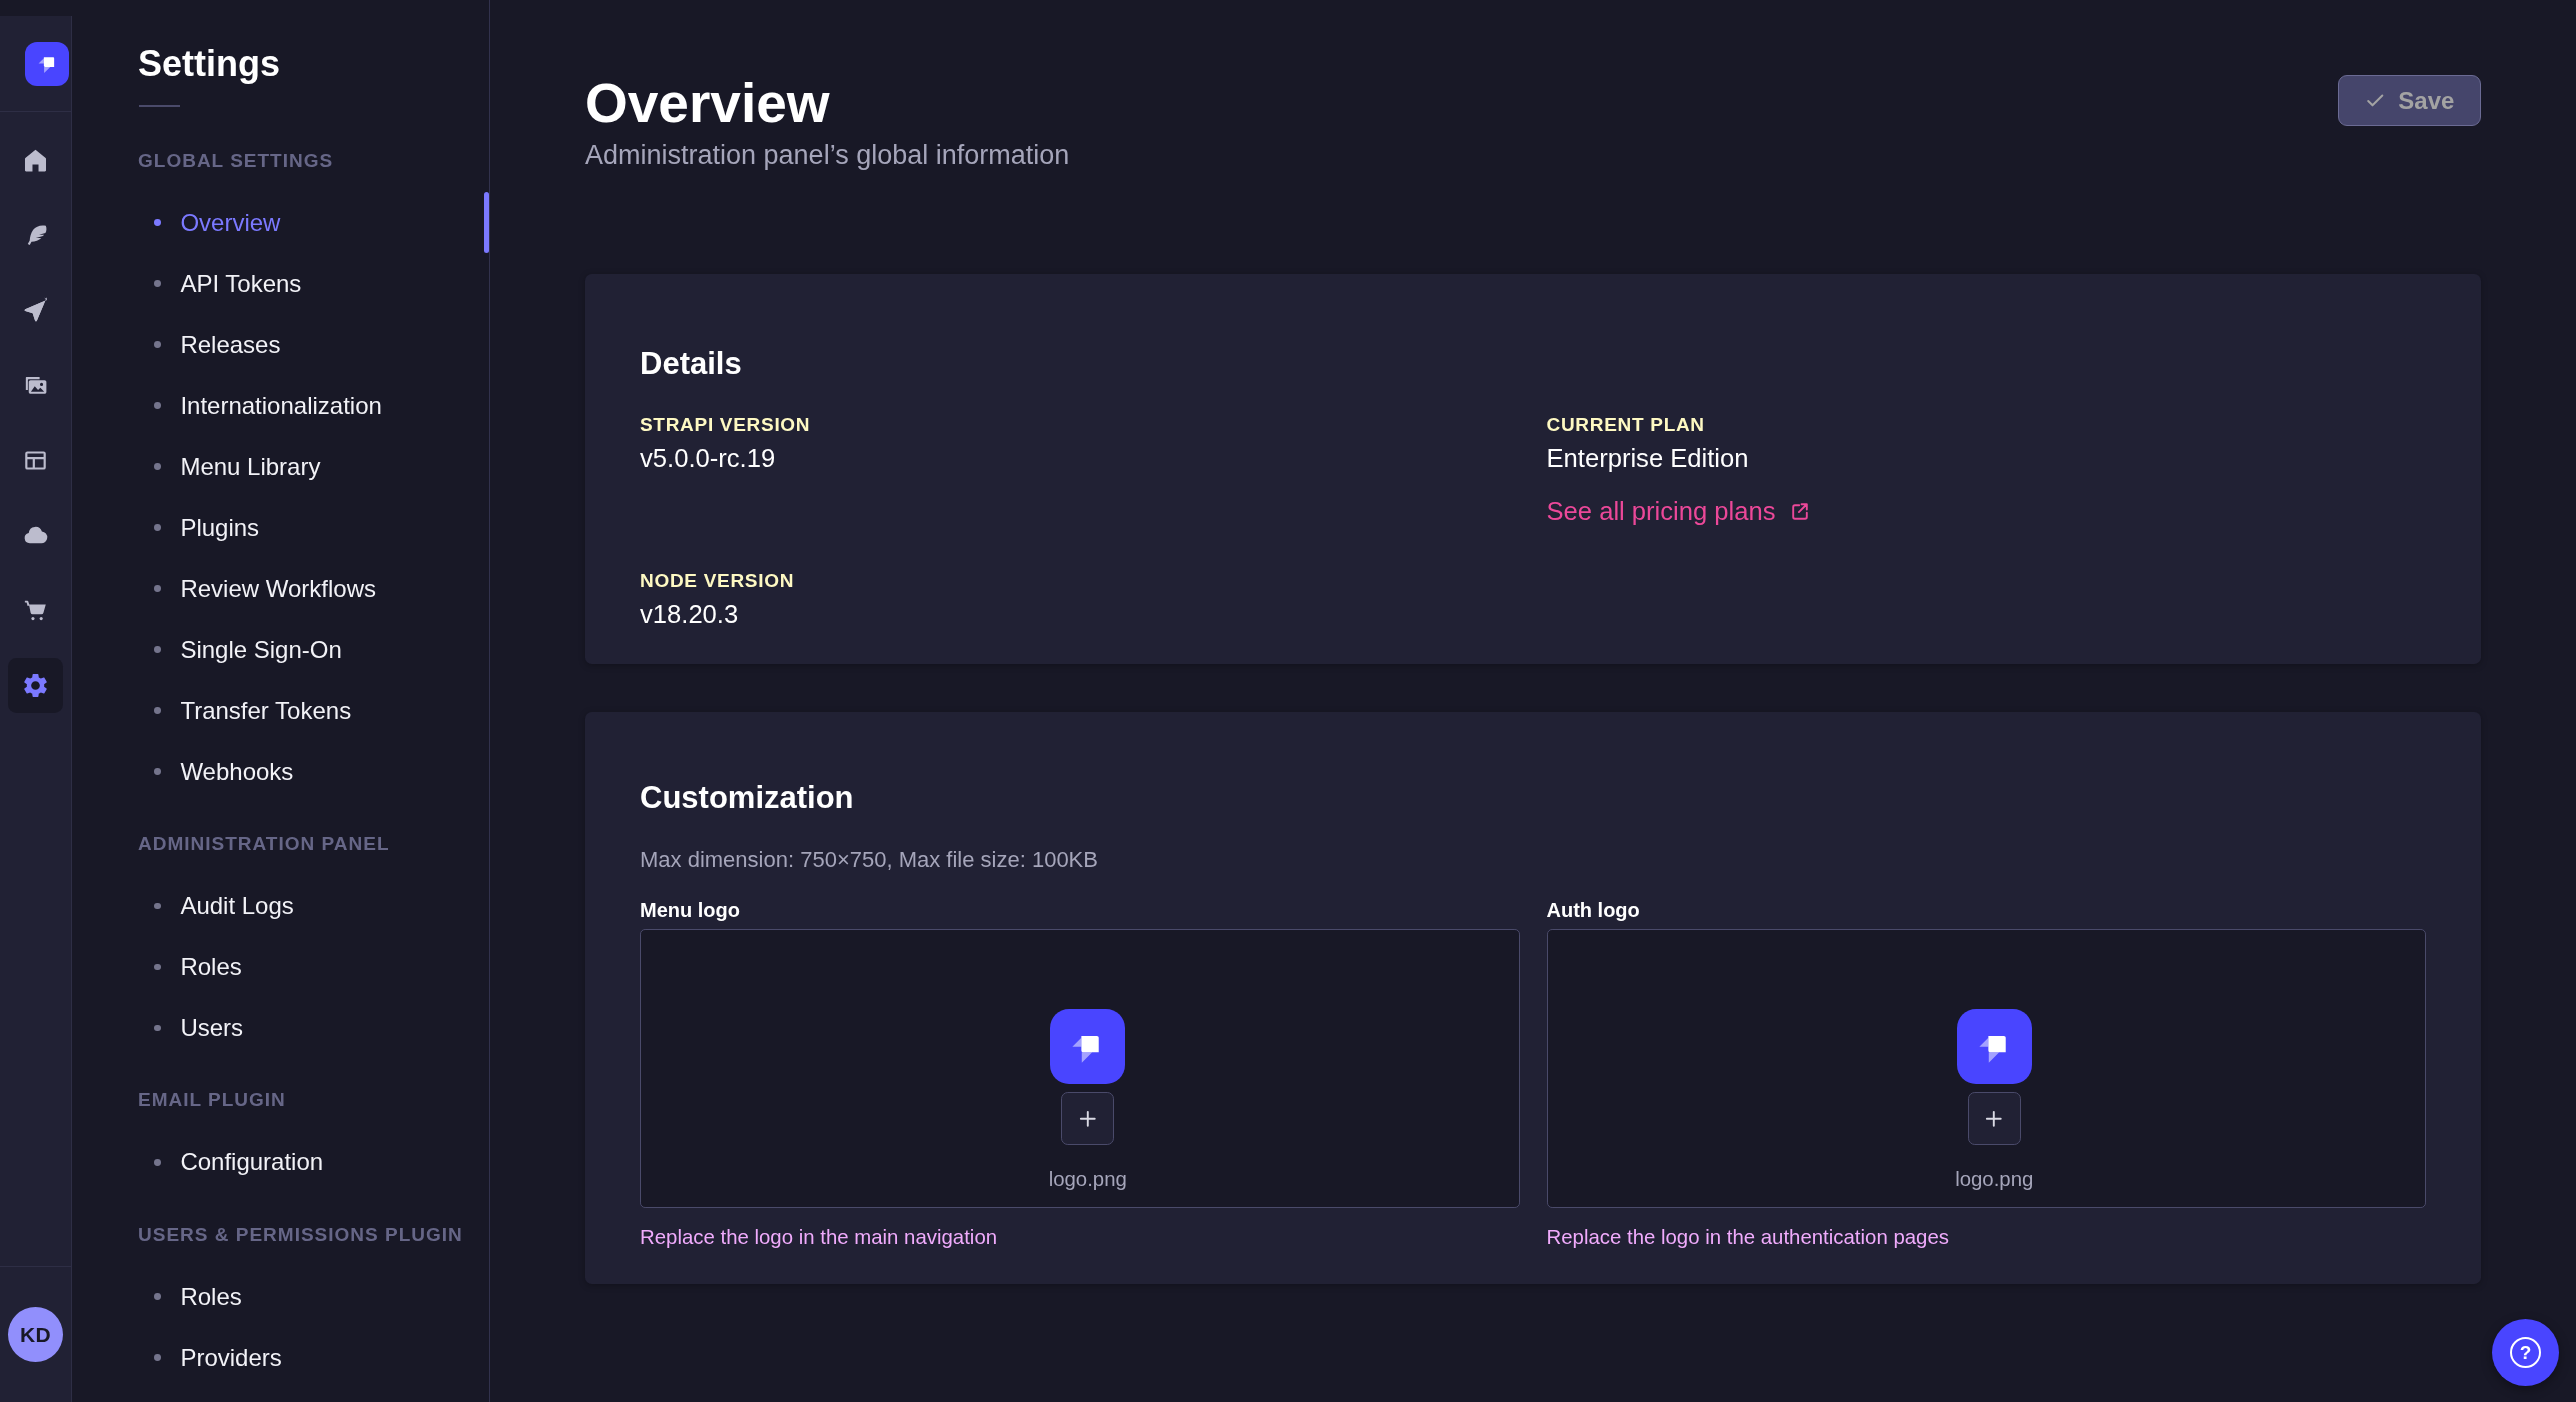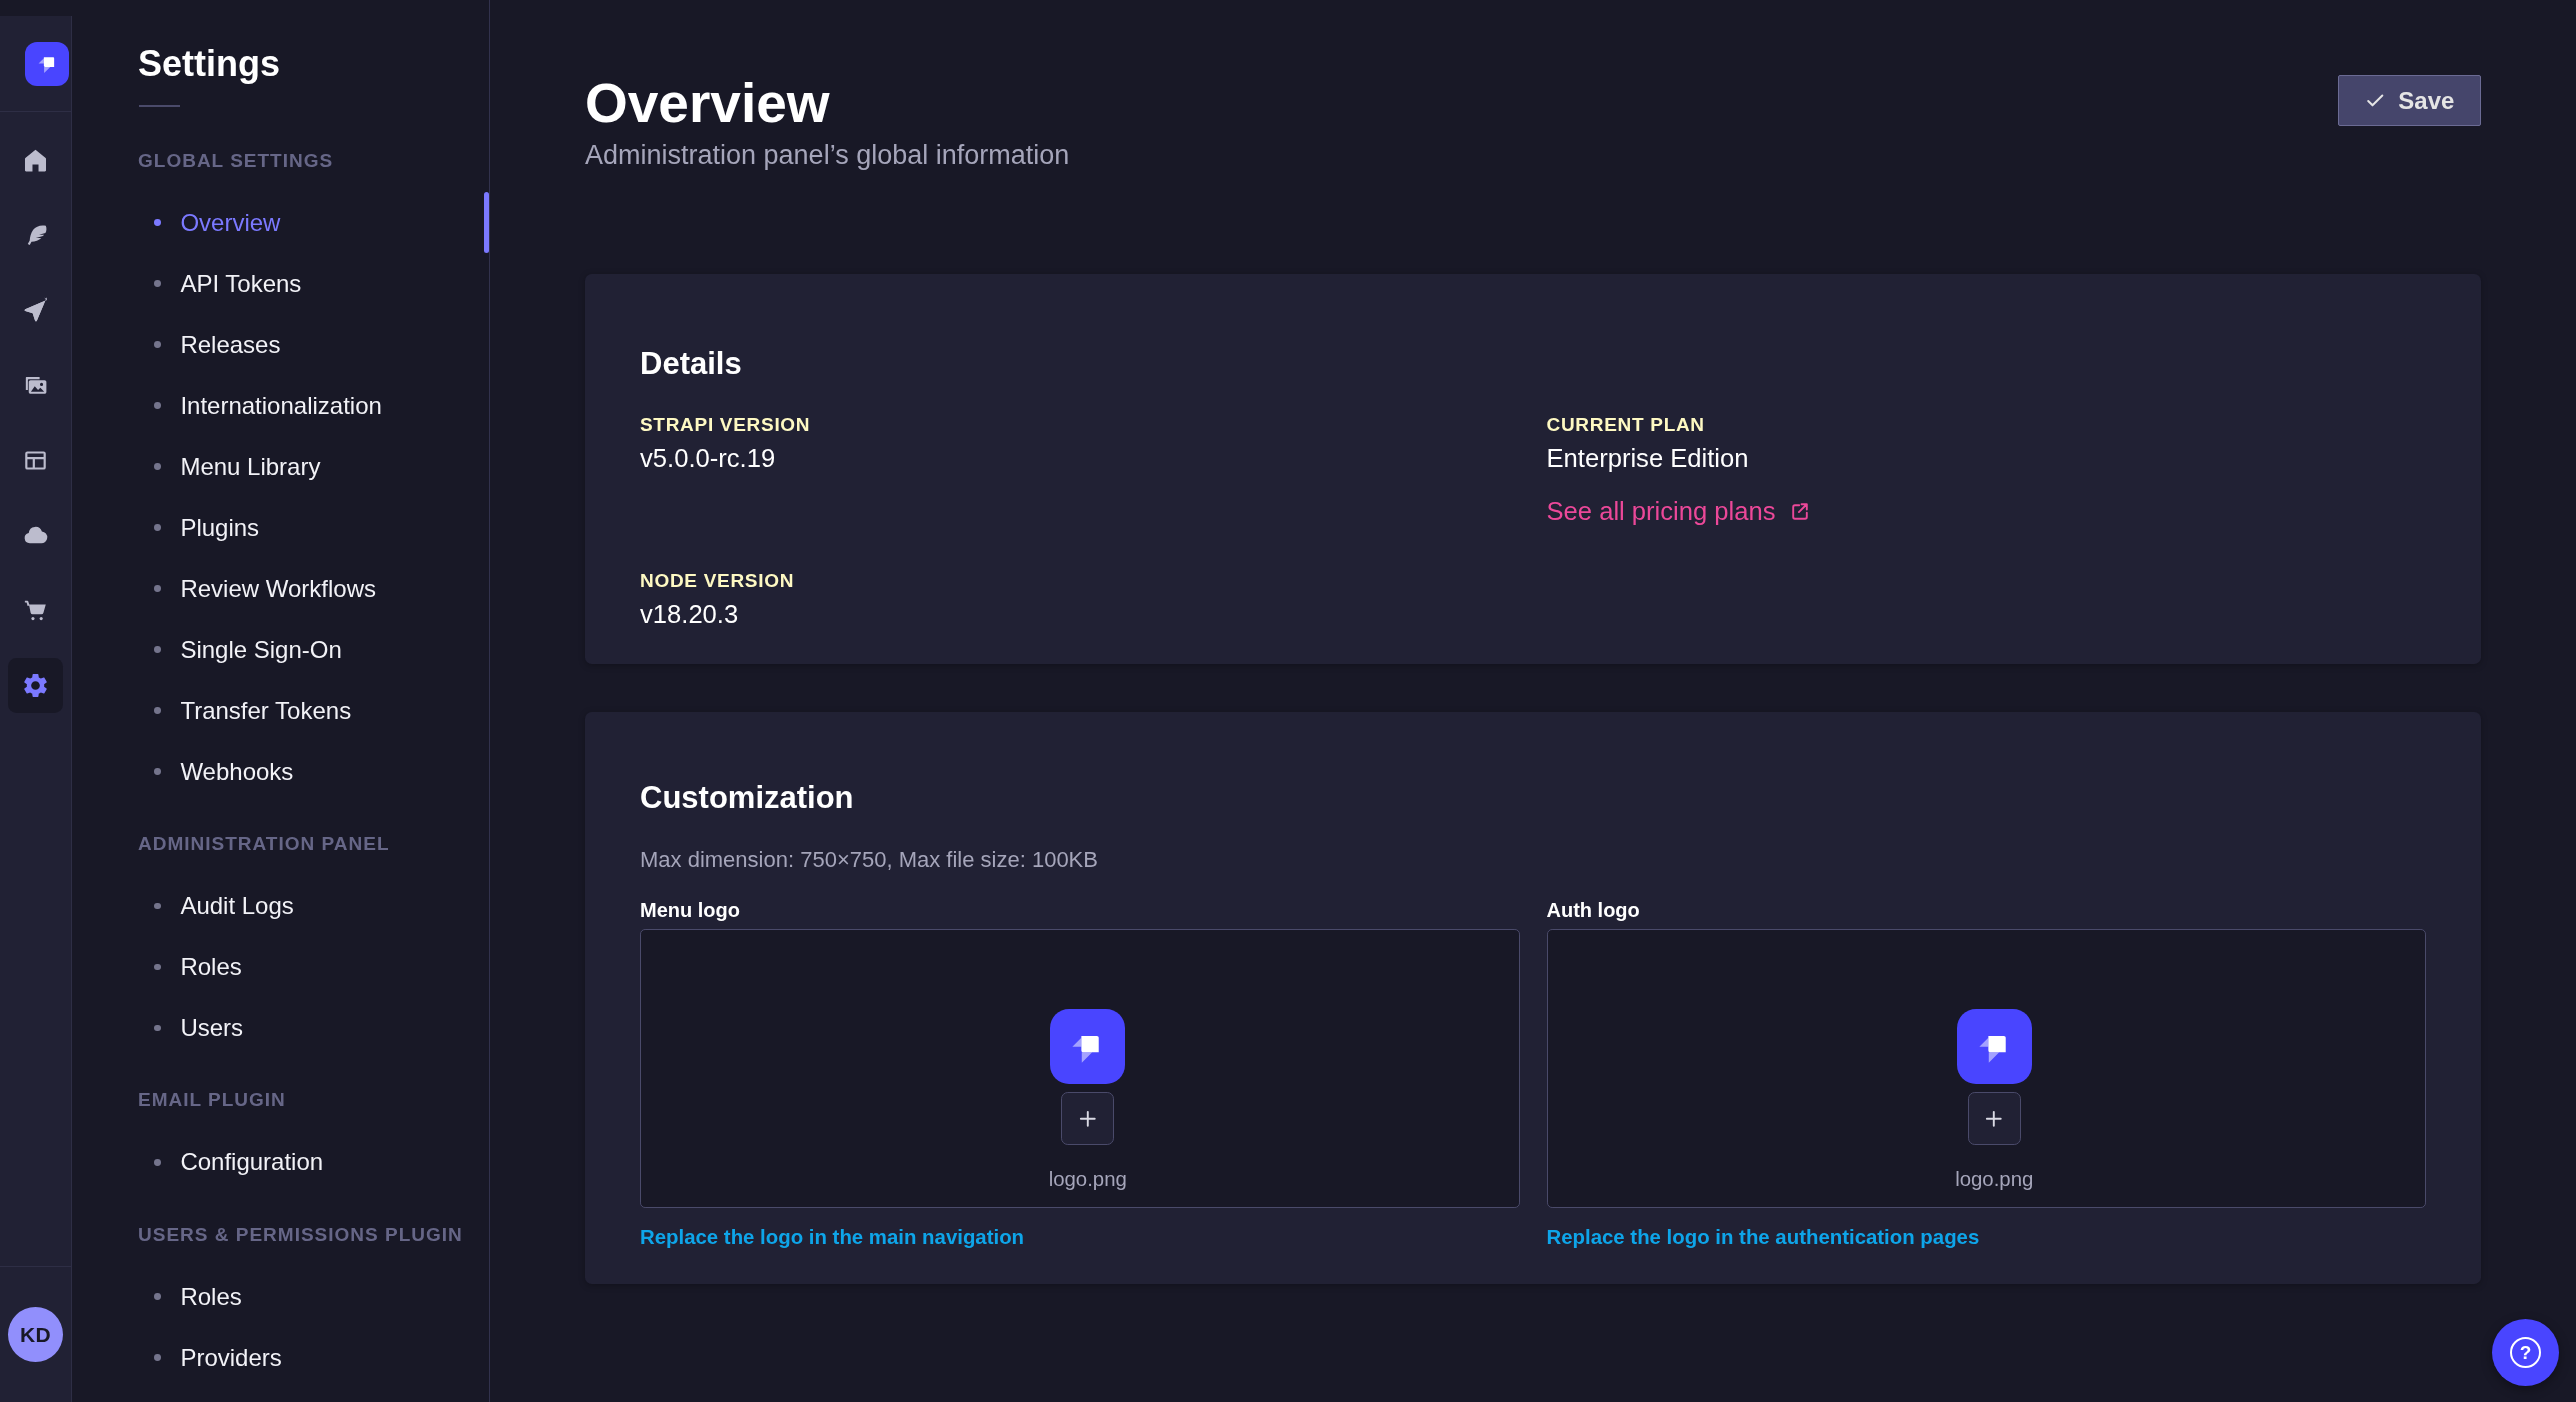--- a/index.html
+++ b/index.html
@@ -32,41 +32,41 @@
   .nav-item .dot{width:6.8px;height:6.8px;border-radius:50%;background:#74748c;flex:0 0 auto;}
   .nav-item.active{color:#7b79ff;}
   .nav-item.active .dot{background:#7b79ff;}
   .nav-item .indicator{display:none;}
   .nav-item.active .indicator{display:block;position:absolute;right:0;top:0;width:5.1px;height:100%;background:#7b79ff;border-radius:2.6px;}
   
   .main{position:absolute;left:490px;right:0;top:0;bottom:0;padding:0 95px 0 95px;}
   .page-header{position:relative;margin-top:75px;}
   .page-title{font-size:55px;font-weight:700;line-height:56px;color:#fff;margin:0;}
   .page-subtitle{margin-top:10.2px;font-size:27px;line-height:29px;color:#a5a5ba;}
-  .save-btn{position:absolute;right:0;top:0;height:51px;padding:0 25.6px;border-radius:2px;background:#45456b;border:0.9px solid #6b6b94;color:#e5e5e5;font-size:24px;font-weight:600;font-family:inherit;display:flex;align-items:center;gap:12px;cursor:pointer;}
+  .save-btn{position:absolute;right:0;top:0;height:51px;padding:0 25.6px;border-radius:9px;background:#45456b;border:0.9px solid #6b6b94;color:#a3a3a3;font-size:24px;font-weight:600;font-family:inherit;display:flex;align-items:center;gap:12px;cursor:pointer;}
   .save-btn svg{width:22px;height:22px;}
   .card{background:#212134;border-radius:6.8px;box-shadow:0 1.7px 6.8px rgba(0,0,0,.25);}
   .card-heading{font-size:31px;font-weight:600;line-height:36px;color:#fff;}
   .card-details{margin-top:104px;padding:41px 55px 34px;}
   .details-grid{margin-top:32px;display:grid;grid-template-columns:1fr 1fr;column-gap:27px;row-gap:43px;}
   .field-label{font-size:19px;font-weight:700;letter-spacing:0.7px;line-height:22px;text-transform:uppercase;color:#fef9c3;}
   .field-value{margin-top:6.8px;font-size:25.6px;line-height:31px;color:#fff;}
   .plan-link{margin-top:22px;display:flex;align-items:center;gap:12px;font-size:25.6px;line-height:31px;color:#ec4899;text-decoration:none;cursor:pointer;width:max-content;}
   .plan-link svg{width:24px;height:24px;}
   .card-custom{margin-top:48px;padding:37px 55px 34px;}
   .card-subheading{margin-top:3.4px;font-size:22px;line-height:25.6px;color:#a5a5ba;}
   .logo-grid{margin-top:25.6px;display:grid;grid-template-columns:1fr 1fr;column-gap:27px;}
   .upload-label{font-size:20px;font-weight:700;line-height:24px;color:#fff;margin-bottom:6.8px;}
   .upload-box{height:279px;background:#181826;border:0.9px solid #4a4a6a;border-radius:5.1px;display:flex;flex-direction:column;align-items:center;padding-top:79px;cursor:pointer;padding-left:16px;}
   .logo-tile{width:75px;height:75px;border-radius:19px;background:#4945ff;display:flex;align-items:center;justify-content:center;flex:0 0 auto;}
   .logo-tile svg{width:49px;height:49px;}
   .plus-btn{margin-top:8.5px;width:53px;height:53px;border-radius:6.8px;background:#212134;border:0.9px solid #4a4a6a;color:#d9d9e3;display:flex;align-items:center;justify-content:center;cursor:pointer;}
   .plus-btn svg{width:25.6px;height:25.6px;}
   .filename{margin-top:22px;font-size:20.4px;line-height:25.6px;color:#a5a5ba;}
-  .upload-hint{margin-top:17px;font-size:20.4px;line-height:25.6px;color:#0ea5e9;font-weight:bold;}
+  .upload-hint{margin-top:17px;font-size:20.4px;line-height:25.6px;color:#f0abfc;}
   
   .help-fab{position:absolute;left:2492px;top:1319px;width:67px;height:67px;border-radius:50%;background:#4945ff;border:none;display:flex;align-items:center;justify-content:center;cursor:pointer;box-shadow:0 3.4px 10.2px rgba(0,0,0,.35);}
   .help-ring{width:31px;height:31px;border:2.6px solid #fff;border-radius:50%;color:#fff;font-size:19px;font-weight:700;display:flex;align-items:center;justify-content:center;line-height:1;}
 </style>
 </head>
 <body>
 
 <div class="screen">
 
   <nav class="rail">

